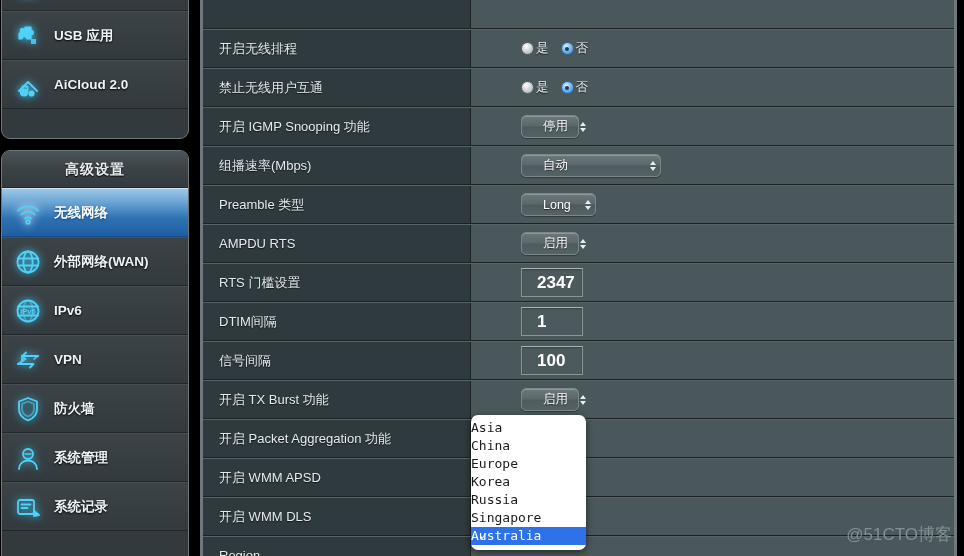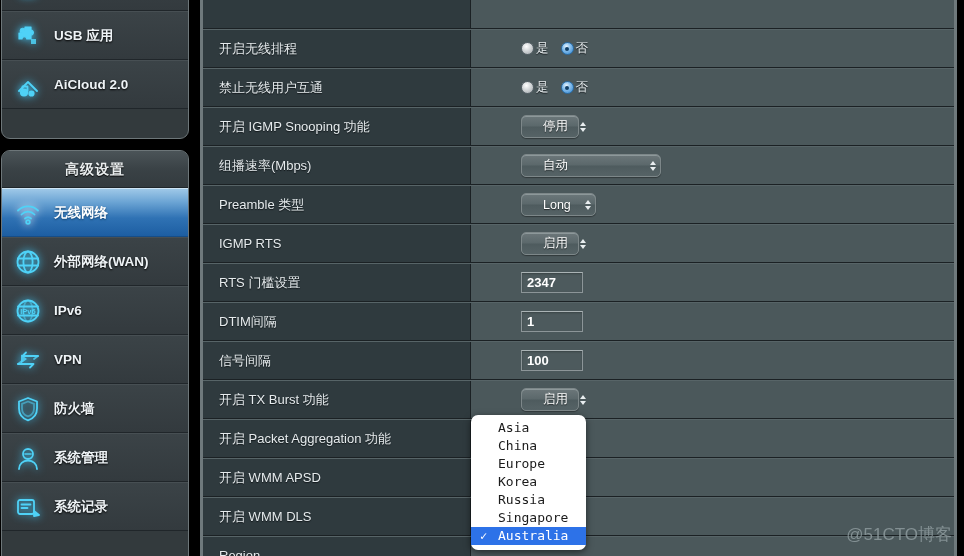--- a/index.html
+++ b/index.html
@@ -188,51 +188,50 @@
   }
   .marrows i.up { border-bottom: 4px solid #e9eef0; margin-bottom: 2px; }
   .marrows i.dn { border-top: 4px solid #e9eef0; }
 
   .sel-w-sm { width: 58px; }
   .sel-w-md { width: 140px; }
   .sel-w-lg { width: 75px; }
 
   
   .tinput {
-    height: 21px;
+    height: 29px;
     width: 62px;
     background: #4d5a5d;
     border: 1px solid #8c9598;
     border-top-color: #aab3b5;
     color: #ffffff;
-    font-size: 13px;
+    font-size: 17px;
     font-weight: bold;
     display: flex; align-items: center;
-    padding-left: 5px;
+    padding-left: 15px;
     box-sizing: border-box;
     box-shadow: inset 0 1px 2px rgba(0,0,0,.25);
   }
 
   
   #dropdown {
     position: absolute;
     left: 471px; top: 415px;
     width: 115px;
     background: #ffffff;
     border-radius: 7px;
     box-shadow: 0 2px 7px rgba(0,0,0,.55);
     padding: 4px 0 5px 0;
     box-sizing: border-box;
     z-index: 50;
     font-family: "DejaVu Sans Mono", "Liberation Mono", monospace;
   }
   .dd-item {
     height: 18px;
     line-height: 18px;
-    padding-left: 27px;
     font-size: 13px;
     color: #1b1b1b;
     white-space: nowrap;
     position: relative;
   }
   .dd-item.selected {
     background: #2d72e8;
     color: #ffffff;
   }
   .dd-item.selected::before {
@@ -433,21 +432,21 @@
           <div class="mselect sel-w-lg">
             <span class="mtext">Long</span>
             <span class="marrows">
               <i class="up"></i>
               <i class="dn"></i>
             </span>
           </div>
         </div>
       </div>
       <div class="row">
-        <div class="row-label">IGMP RTS</div>
+        <div class="row-label">AMPDU RTS</div>
         <div class="row-value">
           <div class="mselect sel-w-sm">
             <span class="mtext">启用</span>
             <span class="marrows">
               <i class="up"></i>
               <i class="dn"></i>
             </span>
           </div>
         </div>
       </div>

